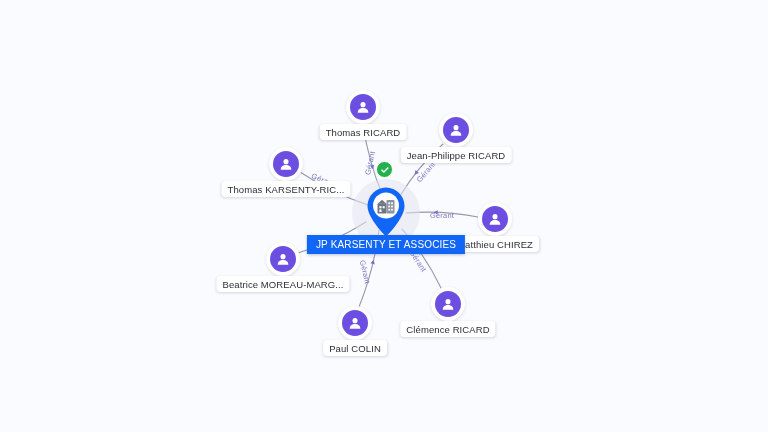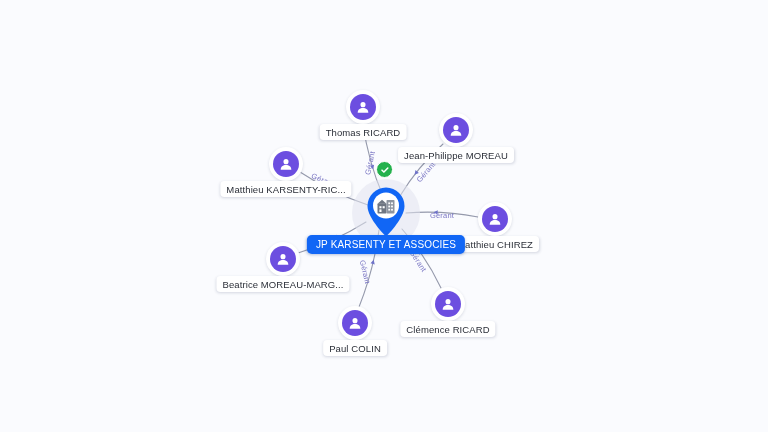--- a/index.html
+++ b/index.html
@@ -131,21 +131,21 @@
   }
   .pin-badge svg { display: block; }
 
   #company-label {
     position: absolute;
     top: 22px;
     left: 50%;
     transform: translateX(-50%);
     background: #1166f5;
     color: #ffffff;
-    border-radius: 5px;
+    border-radius: 0;
     padding: 3.5px 9px;
     font-size: 10px;
     line-height: 12px;
     font-weight: 400;
     white-space: nowrap;
     letter-spacing: .15px;
     box-shadow: 0 1px 3px rgba(20,60,140,0.3);
   }
 </style>
 </head>
@@ -198,32 +198,32 @@
       </div>
       <div class="person-node" style="left: 456px; top: 130px;">
         <div class="avatar-ring">
           <div class="avatar-circle" style="background: rgb(108, 78, 224);">
             <svg viewBox="0 0 16 16" width="14" height="14">
               <circle cx="8" cy="5.3" r="2.9" fill="#ffffff"></circle>
               <path d="M1.9 14.6 C1.9 10.9 4.6 9.1 8 9.1 C11.4 9.1 14.1 10.9 14.1 14.6 Z" fill="#ffffff"></path>
             </svg>
           </div>
         </div>
-        <div class="person-label">Jean-Philippe MOREAU</div>
+        <div class="person-label">Jean-Philippe RICARD</div>
       </div>
       <div class="person-node" style="left: 286px; top: 164px;">
         <div class="avatar-ring">
           <div class="avatar-circle" style="background: rgb(108, 78, 224);">
             <svg viewBox="0 0 16 16" width="14" height="14">
               <circle cx="8" cy="5.3" r="2.9" fill="#ffffff"></circle>
               <path d="M1.9 14.6 C1.9 10.9 4.6 9.1 8 9.1 C11.4 9.1 14.1 10.9 14.1 14.6 Z" fill="#ffffff"></path>
             </svg>
           </div>
         </div>
-        <div class="person-label">Matthieu KARSENTY-RIC...</div>
+        <div class="person-label">Thomas KARSENTY-RIC...</div>
       </div>
       <div class="person-node" style="left: 495px; top: 219px;">
         <div class="avatar-ring">
           <div class="avatar-circle" style="background: rgb(108, 78, 224);">
             <svg viewBox="0 0 16 16" width="14" height="14">
               <circle cx="8" cy="5.3" r="2.9" fill="#ffffff"></circle>
               <path d="M1.9 14.6 C1.9 10.9 4.6 9.1 8 9.1 C11.4 9.1 14.1 10.9 14.1 14.6 Z" fill="#ffffff"></path>
             </svg>
           </div>
         </div>

